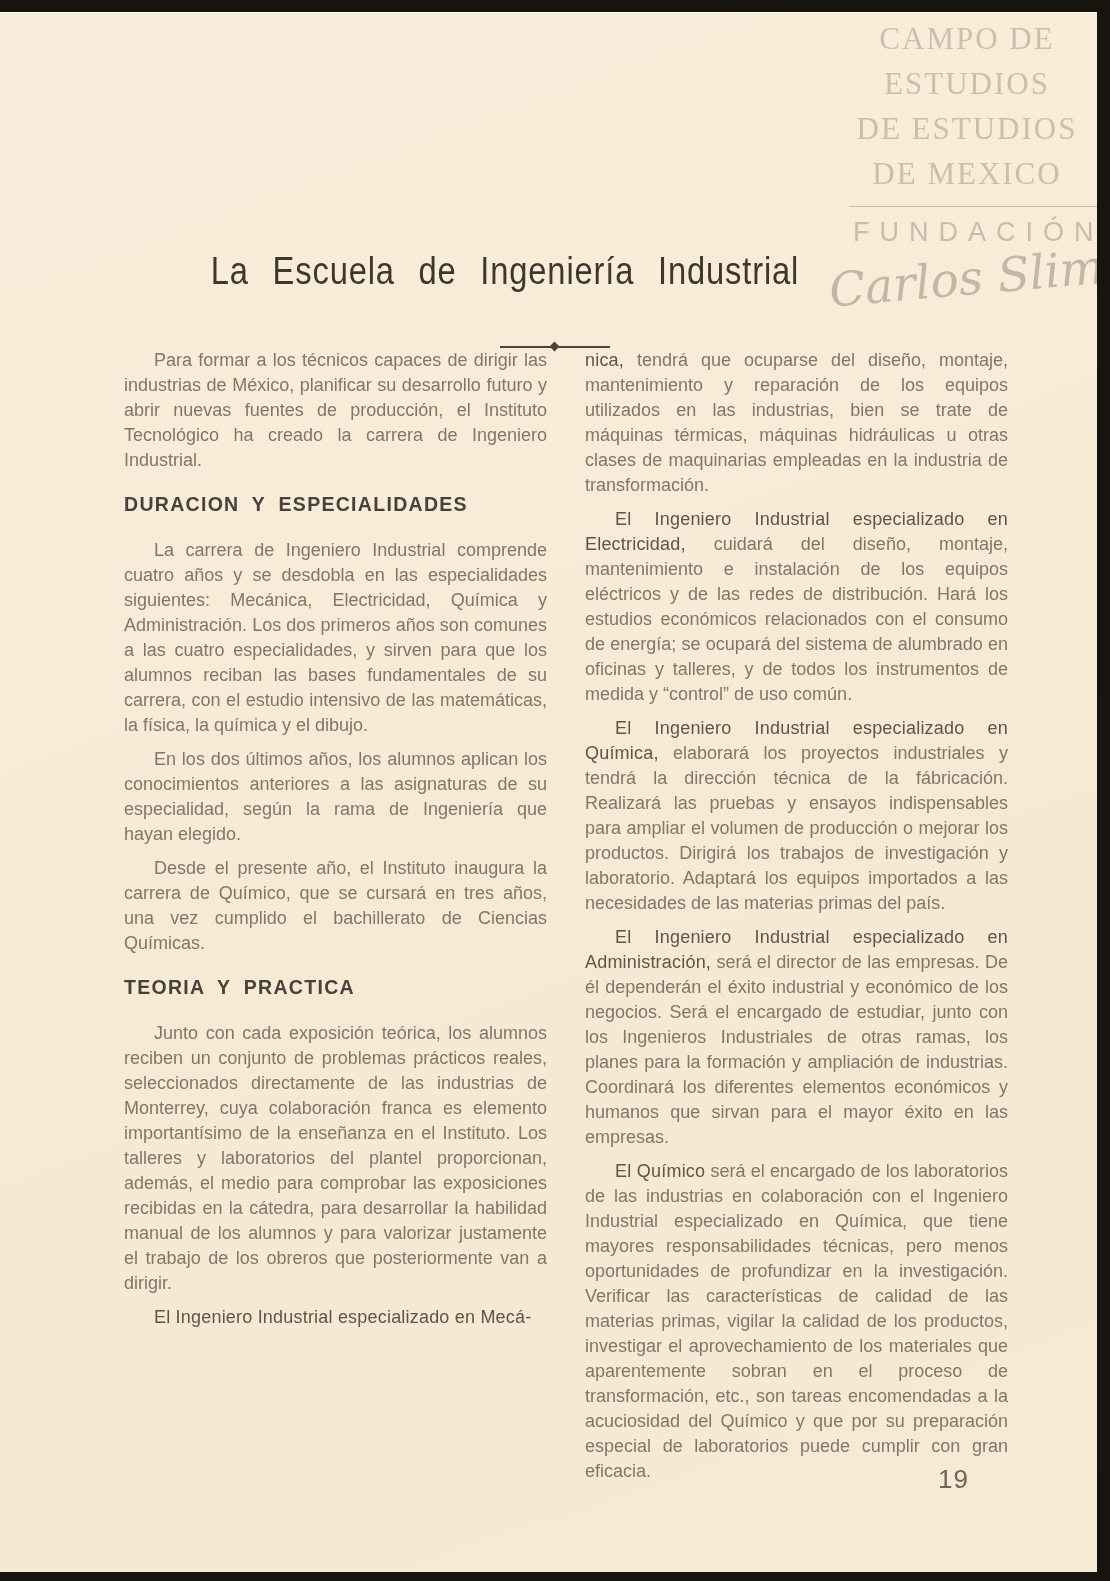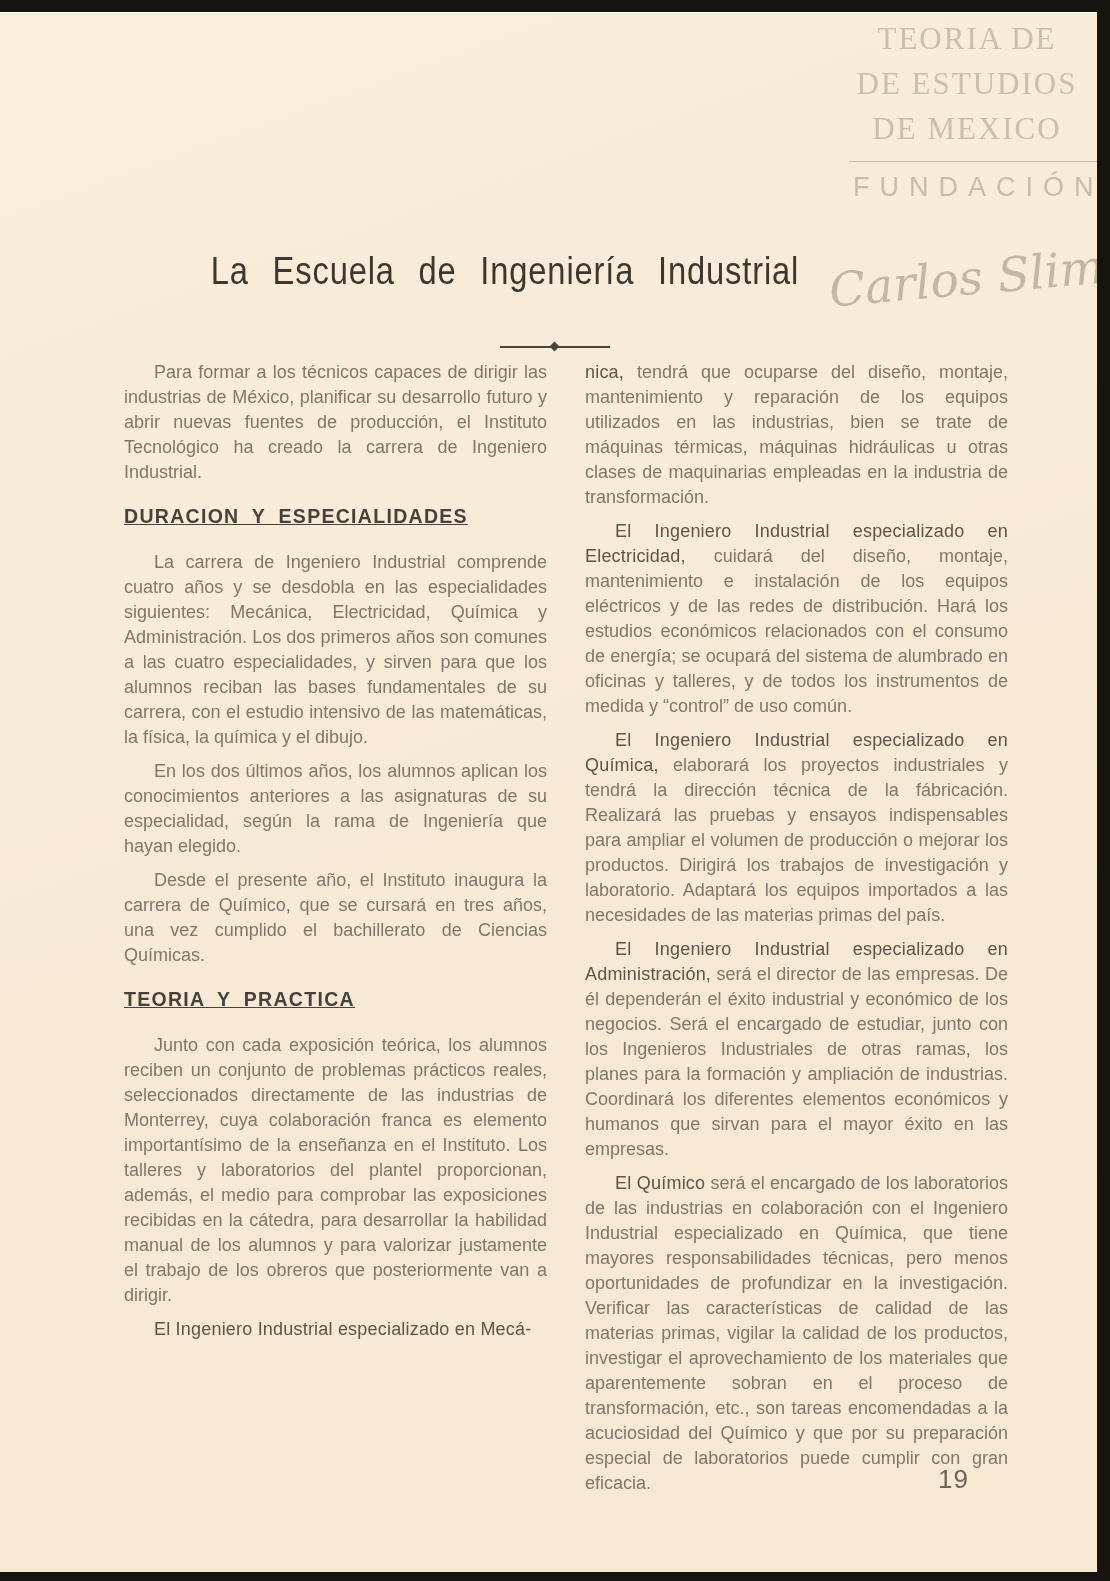--- a/index.html
+++ b/index.html
@@ -50,46 +50,47 @@
   .divider{
     position:absolute;top:330px;left:500px;width:110px;height:10px;
   }
   .divider .line{position:absolute;top:4px;left:0;width:110px;height:1.5px;background:#4a443b;}
   .divider .diamond{
     position:absolute;top:1px;left:51px;width:7px;height:7px;background:#4a443b;
     transform:rotate(45deg);
   }
   
   .columns{
-    position:absolute;left:124px;top:348px;width:884px;
+    position:absolute;left:124px;top:336px;width:884px;
     display:flex;gap:38px;
     color:#7f776a;
     font-size:18px;line-height:25px;
   }
   .col{width:423px;}
   .par{margin:0 0 9px 0;text-indent:30px;text-align:justify;}
   .par .lead{font-weight:normal;color:#5d5549;letter-spacing:0.2px;}
   .sect{
     font-weight:bold;font-size:19.5px;letter-spacing:1.3px;word-spacing:6px;
-    color:#46413a;margin:19px 0 21px 0;text-indent:0;text-align:left;text-decoration:underline;
+    color:#46413a;margin:19px 0 21px 0;text-indent:0;text-align:left;
   }
   .bold-par{font-weight:normal;color:#5d5549;letter-spacing:0.2px;}
   
   .page-number{
     position:absolute;top:1452px;right:128px;
     font-size:26px;color:#6d6558;letter-spacing:1px;
   }
 </style>
 </head>
 <body>
 
 <div class="paper">
 
   <div class="watermark">
-    <div class="wm-line">TEORIA DE</div>
+    <div class="wm-line">CAMPO DE</div>
+    <div class="wm-line">ESTUDIOS</div>
     <div class="wm-line">DE ESTUDIOS</div>
     <div class="wm-line">DE MEXICO</div>
     <hr class="wm-rule">
     <div class="wm-foundation">FUNDACIÓN</div>
   </div>
   <svg class="wm-signature" viewBox="0 0 300 90">
     <text x="4" y="58" transform="rotate(-5 150 45)">Carlos Slim</text>
   </svg>
 
   <div class="title">La Escuela de Ingeniería Industrial</div>

